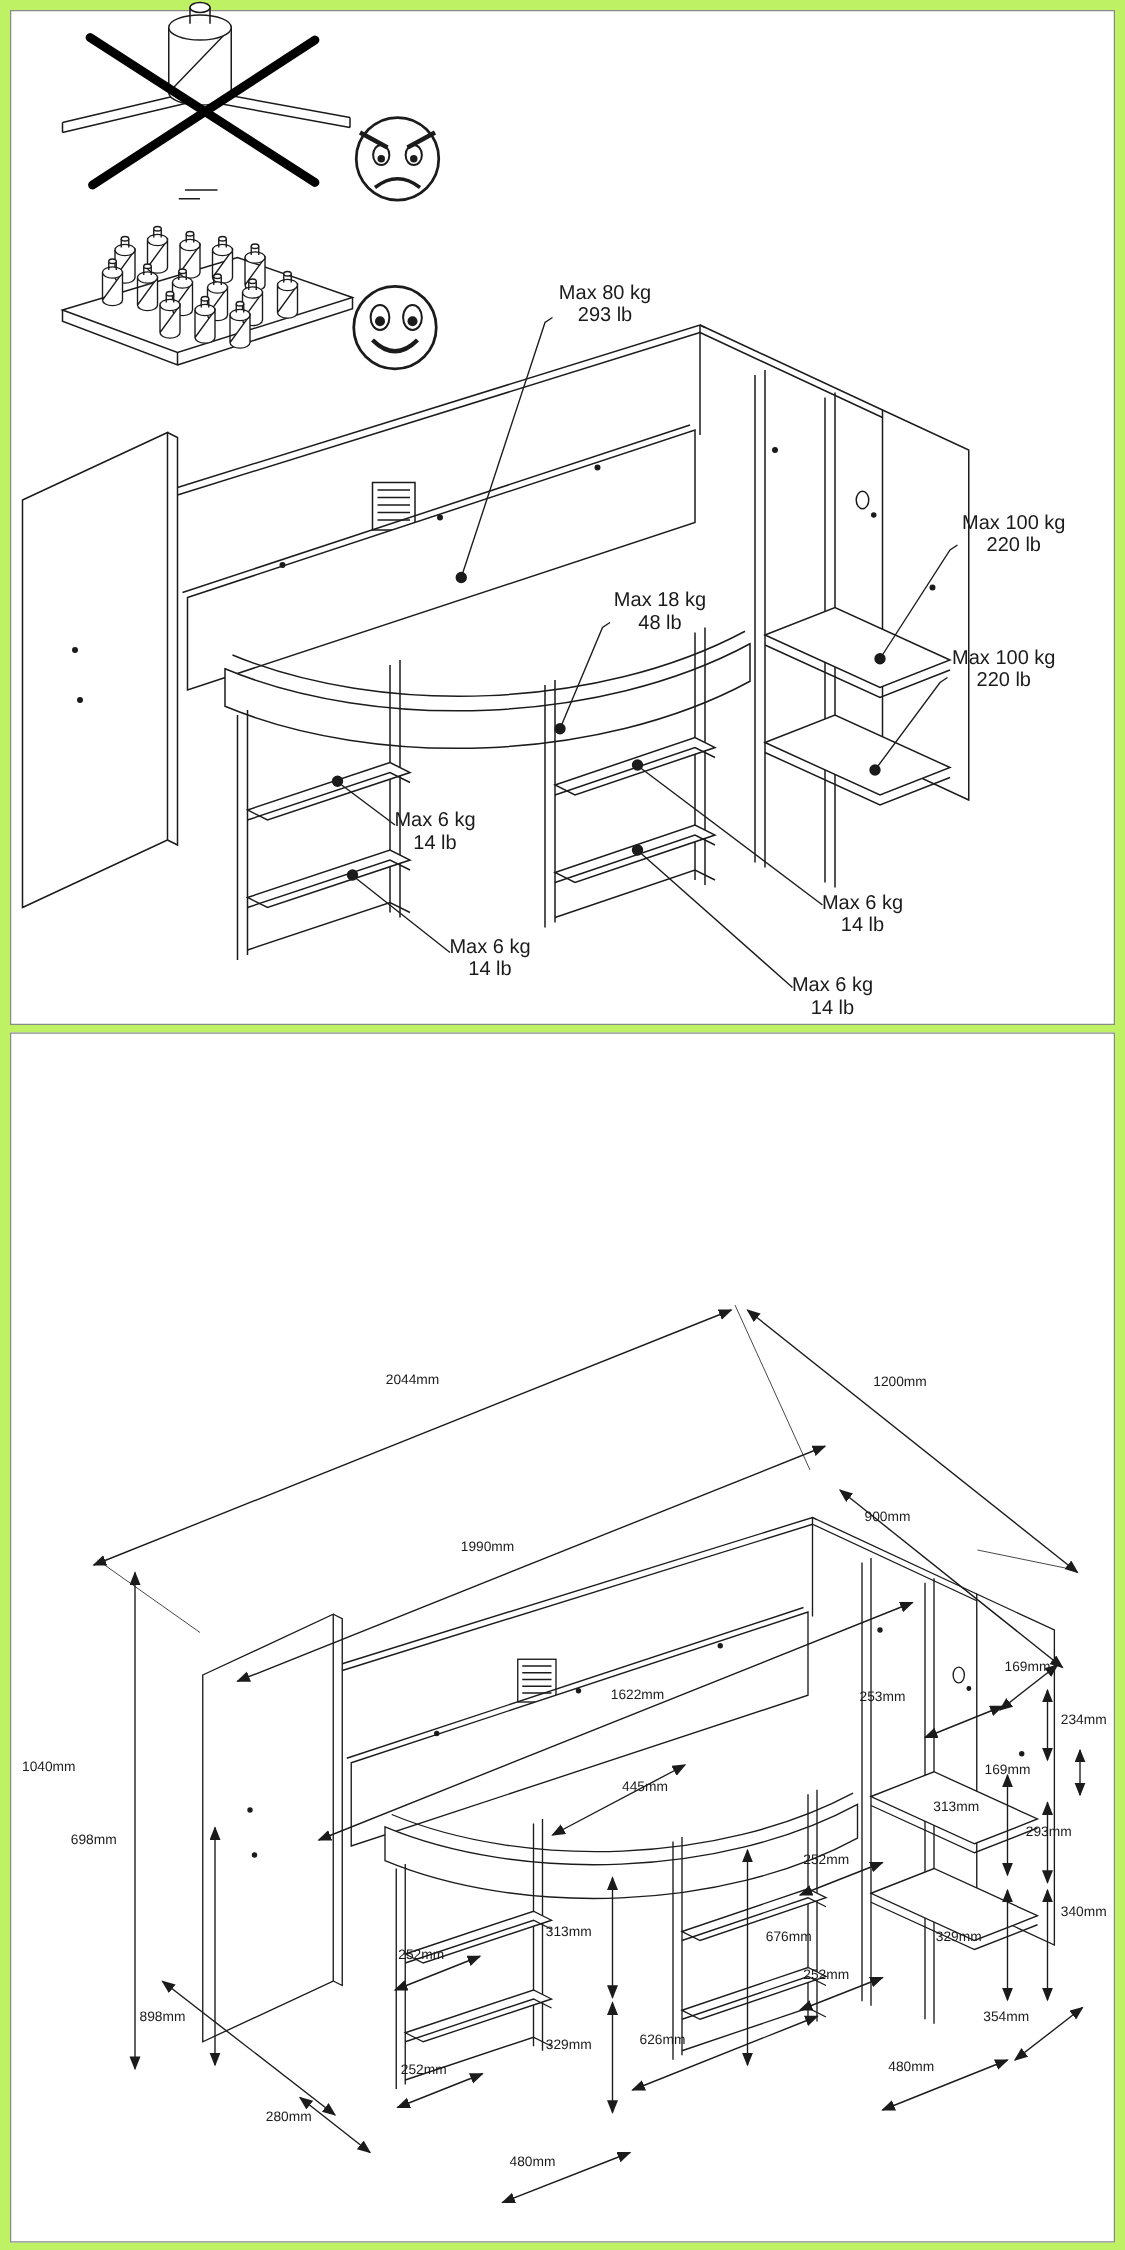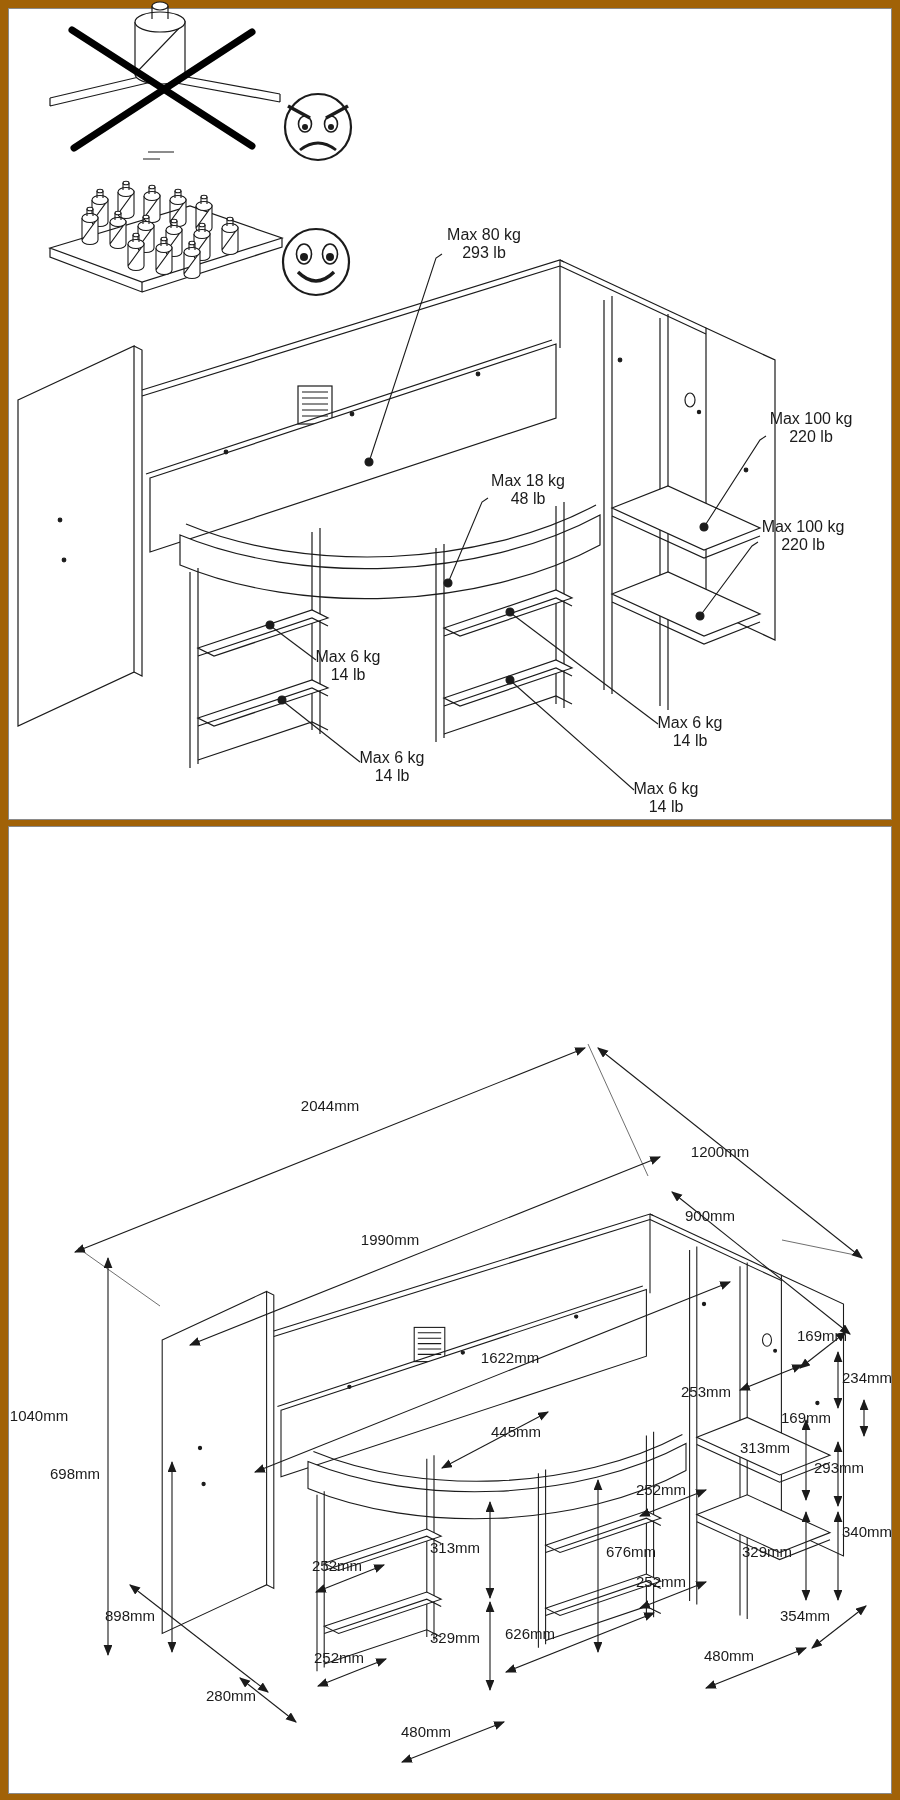--- a/index.html
+++ b/index.html
@@ -1,21 +1,21 @@
 <!DOCTYPE html>
 <html><head>
 <meta charset="utf-8">
 <style>
   html,body{margin:0;padding:0;background:#fff;}
-  #page{position:relative;width:900px;height:1800px;background:#a16207;overflow:hidden;
+  #page{position:relative;width:900px;height:1800px;background:#bef264;overflow:hidden;
         font-family:"Liberation Sans",sans-serif;color:#1b1b1b;}
   .panel{position:absolute;left:8px;width:882px;border:1px solid #8a8a8a;background:#fff;}
   #lineart{position:absolute;left:0;top:0;z-index:2;}
   .wl{position:absolute;z-index:3;text-align:center;font-size:16px;line-height:1.15;white-space:nowrap;}
-  .dim{position:absolute;z-index:3;text-align:center;font-size:15px;line-height:1.1;white-space:nowrap;}
+  .dim{position:absolute;z-index:3;text-align:center;font-size:11px;line-height:1.1;white-space:nowrap;}
 </style>
 </head>
 <body>
 
 <div id="page">
 
   <div class="panel" style="top:8px;height:810px;"></div>
   <div class="panel" style="top:826px;height:966px;"></div>
 
   <svg id="lineart" width="900" height="1800" viewBox="0 0 900 1800">
@@ -233,29 +233,29 @@
   <div class="wl" style="left:306px;top:648px;width:84px">
     <div>Max 6 kg</div>
     <div>14 lb</div>
   </div>
   <div class="wl" style="left:350px;top:749px;width:84px">
     <div>Max 6 kg</div>
     <div>14 lb</div>
   </div>
 
   <div class="dim" style="left:270px;top:1098px;width:120px">2044mm</div>
-  <div class="dim" style="left:660px;top:1144px;width:120px">1200mm</div>
+  <div class="dim" style="left:660px;top:1100px;width:120px">1200mm</div>
   <div class="dim" style="left:330px;top:1232px;width:120px">1990mm</div>
   <div class="dim" style="left:650px;top:1208px;width:120px">900mm</div>
   <div class="dim" style="left:2px;top:1408px;width:74px">1040mm</div>
   <div class="dim" style="left:40px;top:1466px;width:70px">698mm</div>
   <div class="dim" style="left:95px;top:1608px;width:70px">898mm</div>
   <div class="dim" style="left:196px;top:1688px;width:70px">280mm</div>
   <div class="dim" style="left:450px;top:1350px;width:120px">1622mm</div>
-  <div class="dim" style="left:676px;top:1384px;width:60px">253mm</div>
+  <div class="dim" style="left:676px;top:1352px;width:60px">253mm</div>
   <div class="dim" style="left:484px;top:1424px;width:64px">445mm</div>
   <div class="dim" style="left:794px;top:1328px;width:56px">169mm</div>
   <div class="dim" style="left:842px;top:1370px;width:50px">234mm</div>
   <div class="dim" style="left:778px;top:1410px;width:56px">169mm</div>
   <div class="dim" style="left:814px;top:1460px;width:50px">293mm</div>
   <div class="dim" style="left:736px;top:1440px;width:58px">313mm</div>
   <div class="dim" style="left:632px;top:1482px;width:58px">252mm</div>
   <div class="dim" style="left:842px;top:1524px;width:50px">340mm</div>
   <div class="dim" style="left:602px;top:1544px;width:58px">676mm</div>
   <div class="dim" style="left:738px;top:1544px;width:58px">329mm</div>

